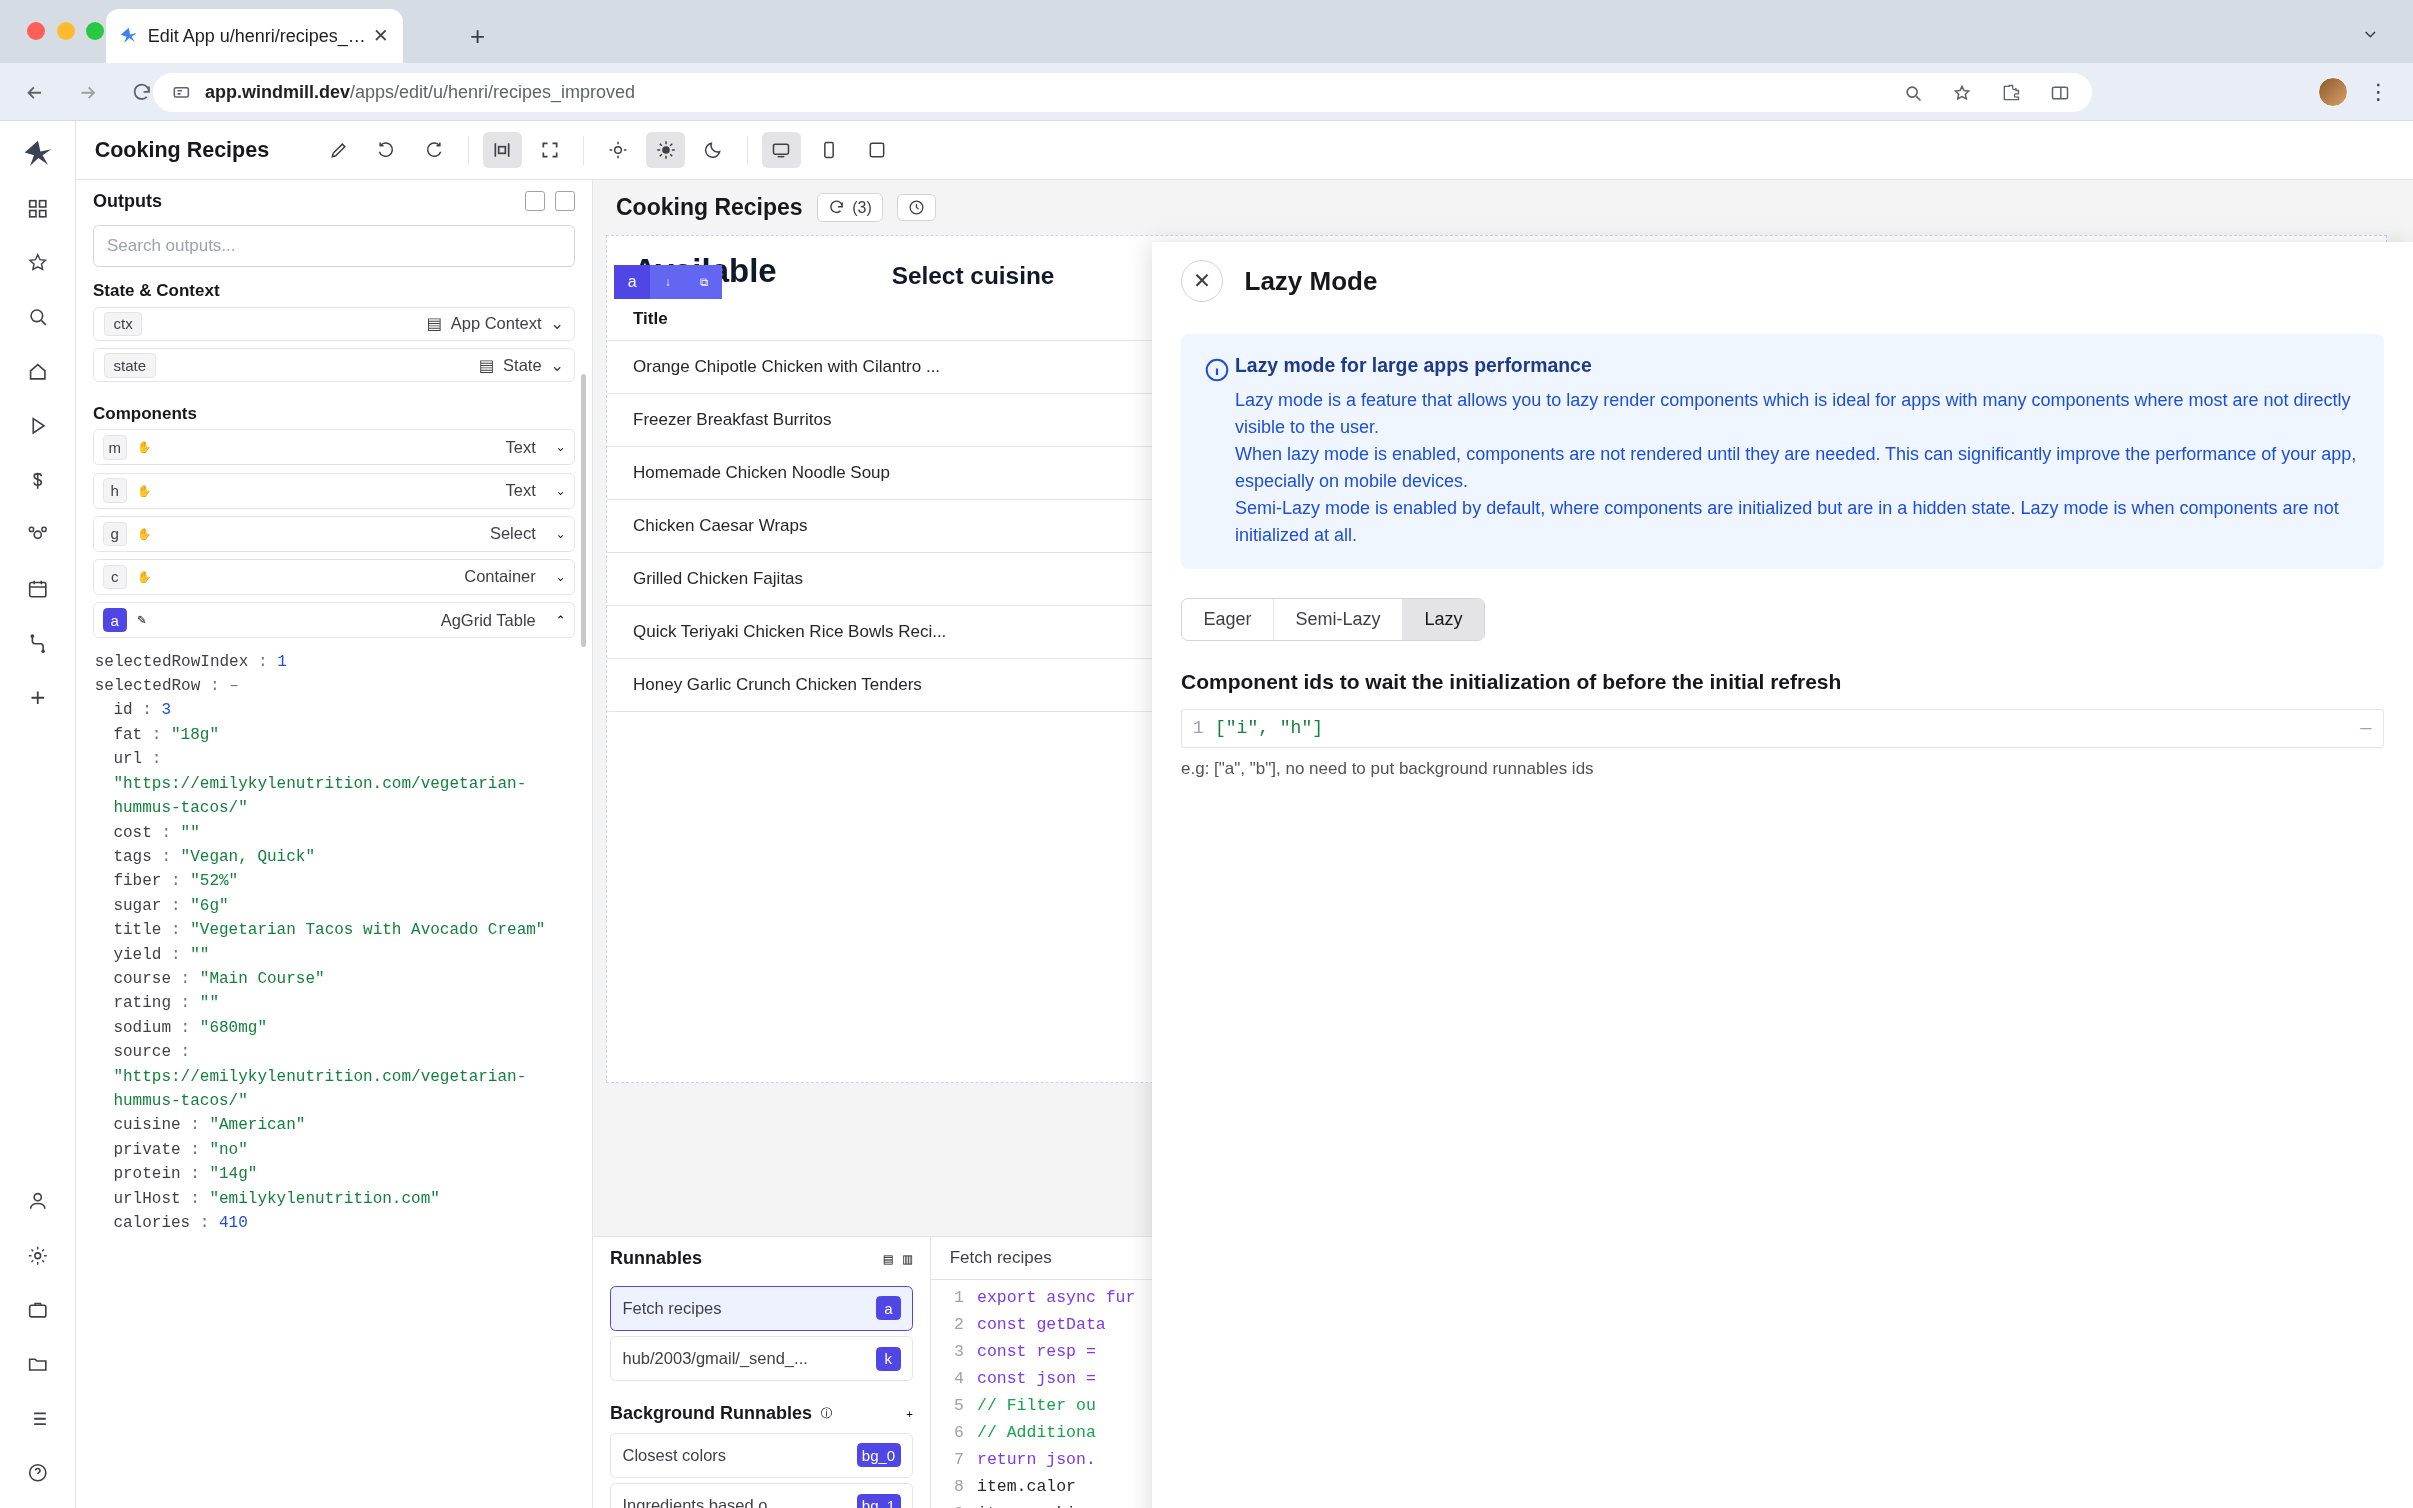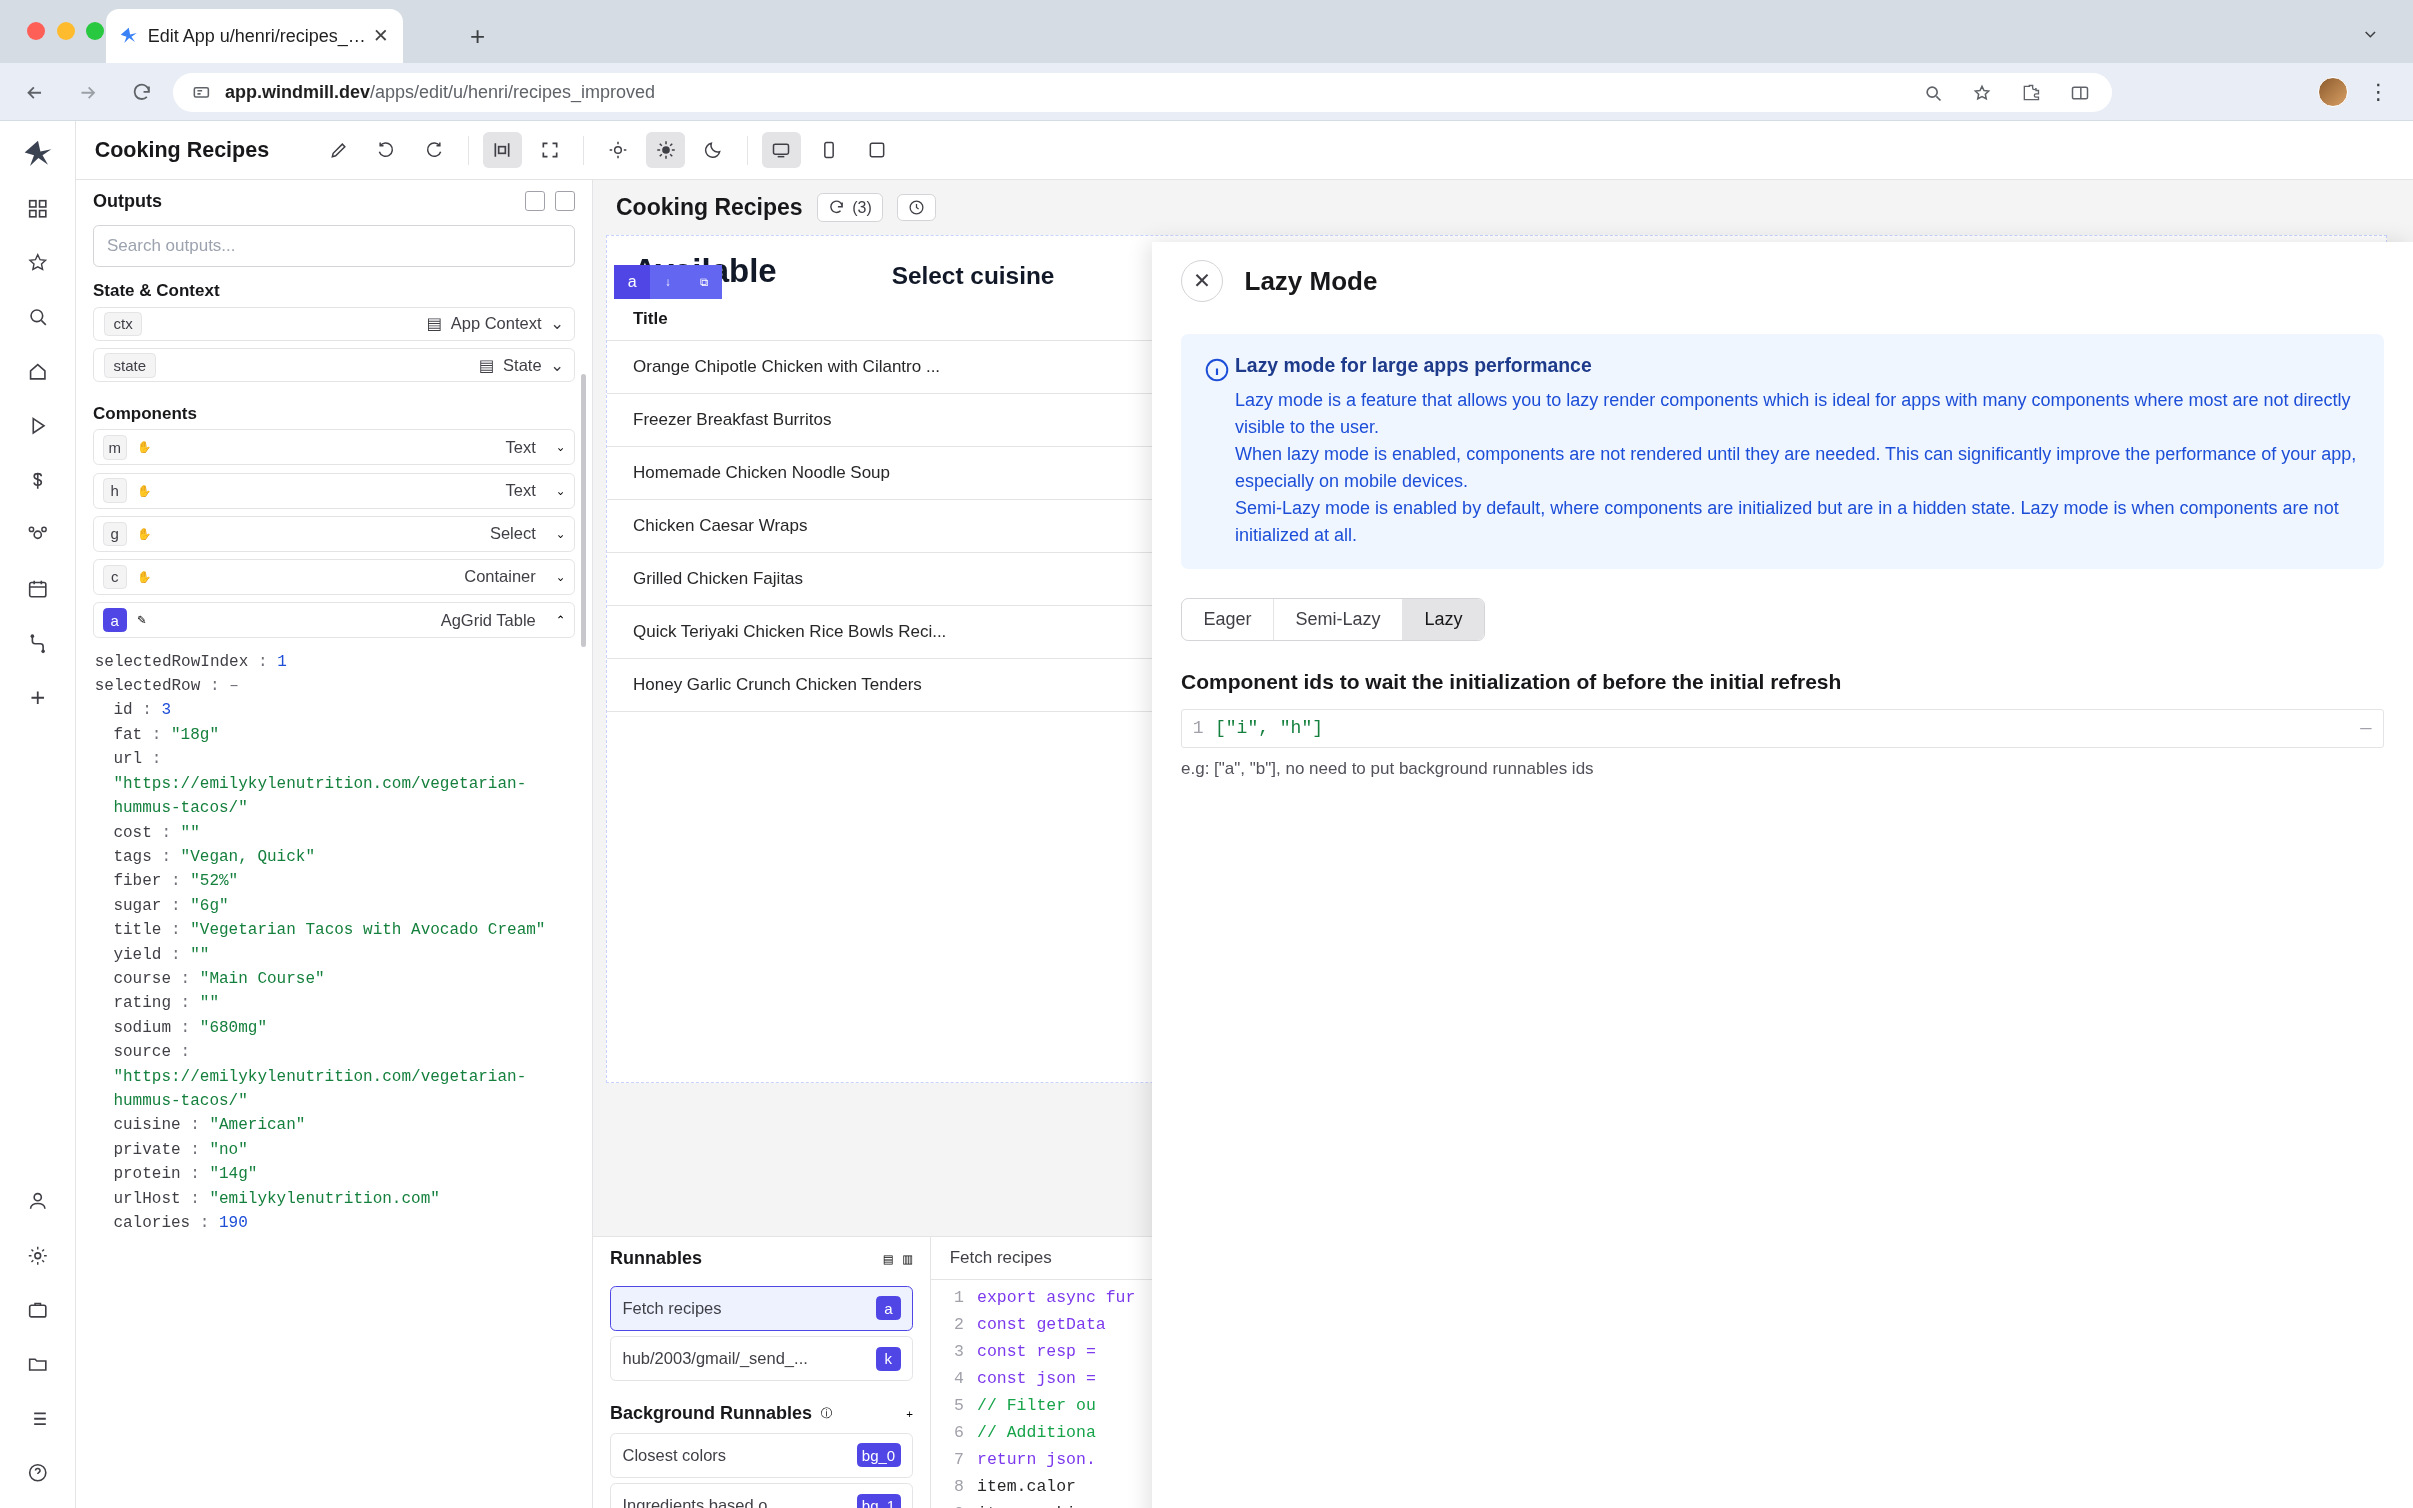--- a/index.html
+++ b/index.html
@@ -47,21 +47,21 @@
   .toolbar { position: absolute; top: 63px; left: 0; width: 2413px; height: 57px; background:#e9eef6; }
   .nav-btn {
     position: absolute; top: 11.5px; width: 36px; height: 36px;
     display:flex; align-items:center; justify-content:center; color:#5f6368;
   }
   .nav-back { left: 17px; }
   .nav-fwd  { left: 70px; }
   .nav-reload { left: 124px; }
 
   .omnibox {
-    position: absolute; left: 173px; top: 10px; width: 1939px; height: 39px;
+    position: absolute; left: 153px; top: 10px; width: 1939px; height: 39px;
     background: #ffffff; border-radius: 19.4px; display: flex; align-items: center;
     padding: 0 16px;
   }
   .omni-icon { width: 24.4px; height: 24.4px; display:flex; align-items:center; justify-content:center; color:#5f6368; }
   .omni-url { margin-left: 11.5px; font-size: 18px; color: #5f6368; }
   .omni-url b { color: #1f1f1f; font-weight: 700; }
   .omni-right { position:absolute; right: 10px; top: 0; height: 39px; display:flex; align-items:center; gap: 20px; padding-right: 7.2px; }
   .tb-icon { width: 29px; height: 29px; display:flex; align-items:center; justify-content:center; color:#5f6368; }
   .avatar {
     position:absolute; right: 65px; top: 14.4px; width: 30px; height: 30px; border-radius:50%;
@@ -583,21 +583,21 @@
       <div class="indent1"><span class="k">title</span><span class="col"> : </span><span class="str">"Vegetarian Tacos with Avocado Cream"</span></div>
       <div class="indent1"><span class="k">yield</span><span class="col"> : </span><span class="str">""</span></div>
       <div class="indent1"><span class="k">course</span><span class="col"> : </span><span class="str">"Main Course"</span></div>
       <div class="indent1"><span class="k">rating</span><span class="col"> : </span><span class="str">""</span></div>
       <div class="indent1"><span class="k">sodium</span><span class="col"> : </span><span class="str">"680mg"</span></div>
       <div class="indent1"><span class="k">source</span><span class="col"> : </span><span class="str">"https://emilykylenutrition.com/vegetarian-hummus-tacos/"</span></div>
       <div class="indent1"><span class="k">cuisine</span><span class="col"> : </span><span class="str">"American"</span></div>
       <div class="indent1"><span class="k">private</span><span class="col"> : </span><span class="str">"no"</span></div>
       <div class="indent1"><span class="k">protein</span><span class="col"> : </span><span class="str">"14g"</span></div>
       <div class="indent1"><span class="k">urlHost</span><span class="col"> : </span><span class="str">"emilykylenutrition.com"</span></div>
-      <div class="indent1"><span class="k">calories</span><span class="col"> : </span><span class="num">190</span></div>
+      <div class="indent1"><span class="k">calories</span><span class="col"> : </span><span class="num">410</span></div>
     </div>
     <div class="scrollbar-v"></div>
   </div>
 
   <div class="canvas">
     <div class="canvas-head">
       <div class="canvas-title">Cooking Recipes</div>
       <div class="chip">
         <svg width="17" height="17" viewBox="0 0 24 24">
             <path d="M20 11a8 8 0 10-2.3 5.6M20 5v6h-6" stroke="#3f3f46" stroke-width="2" fill="none"></path>

